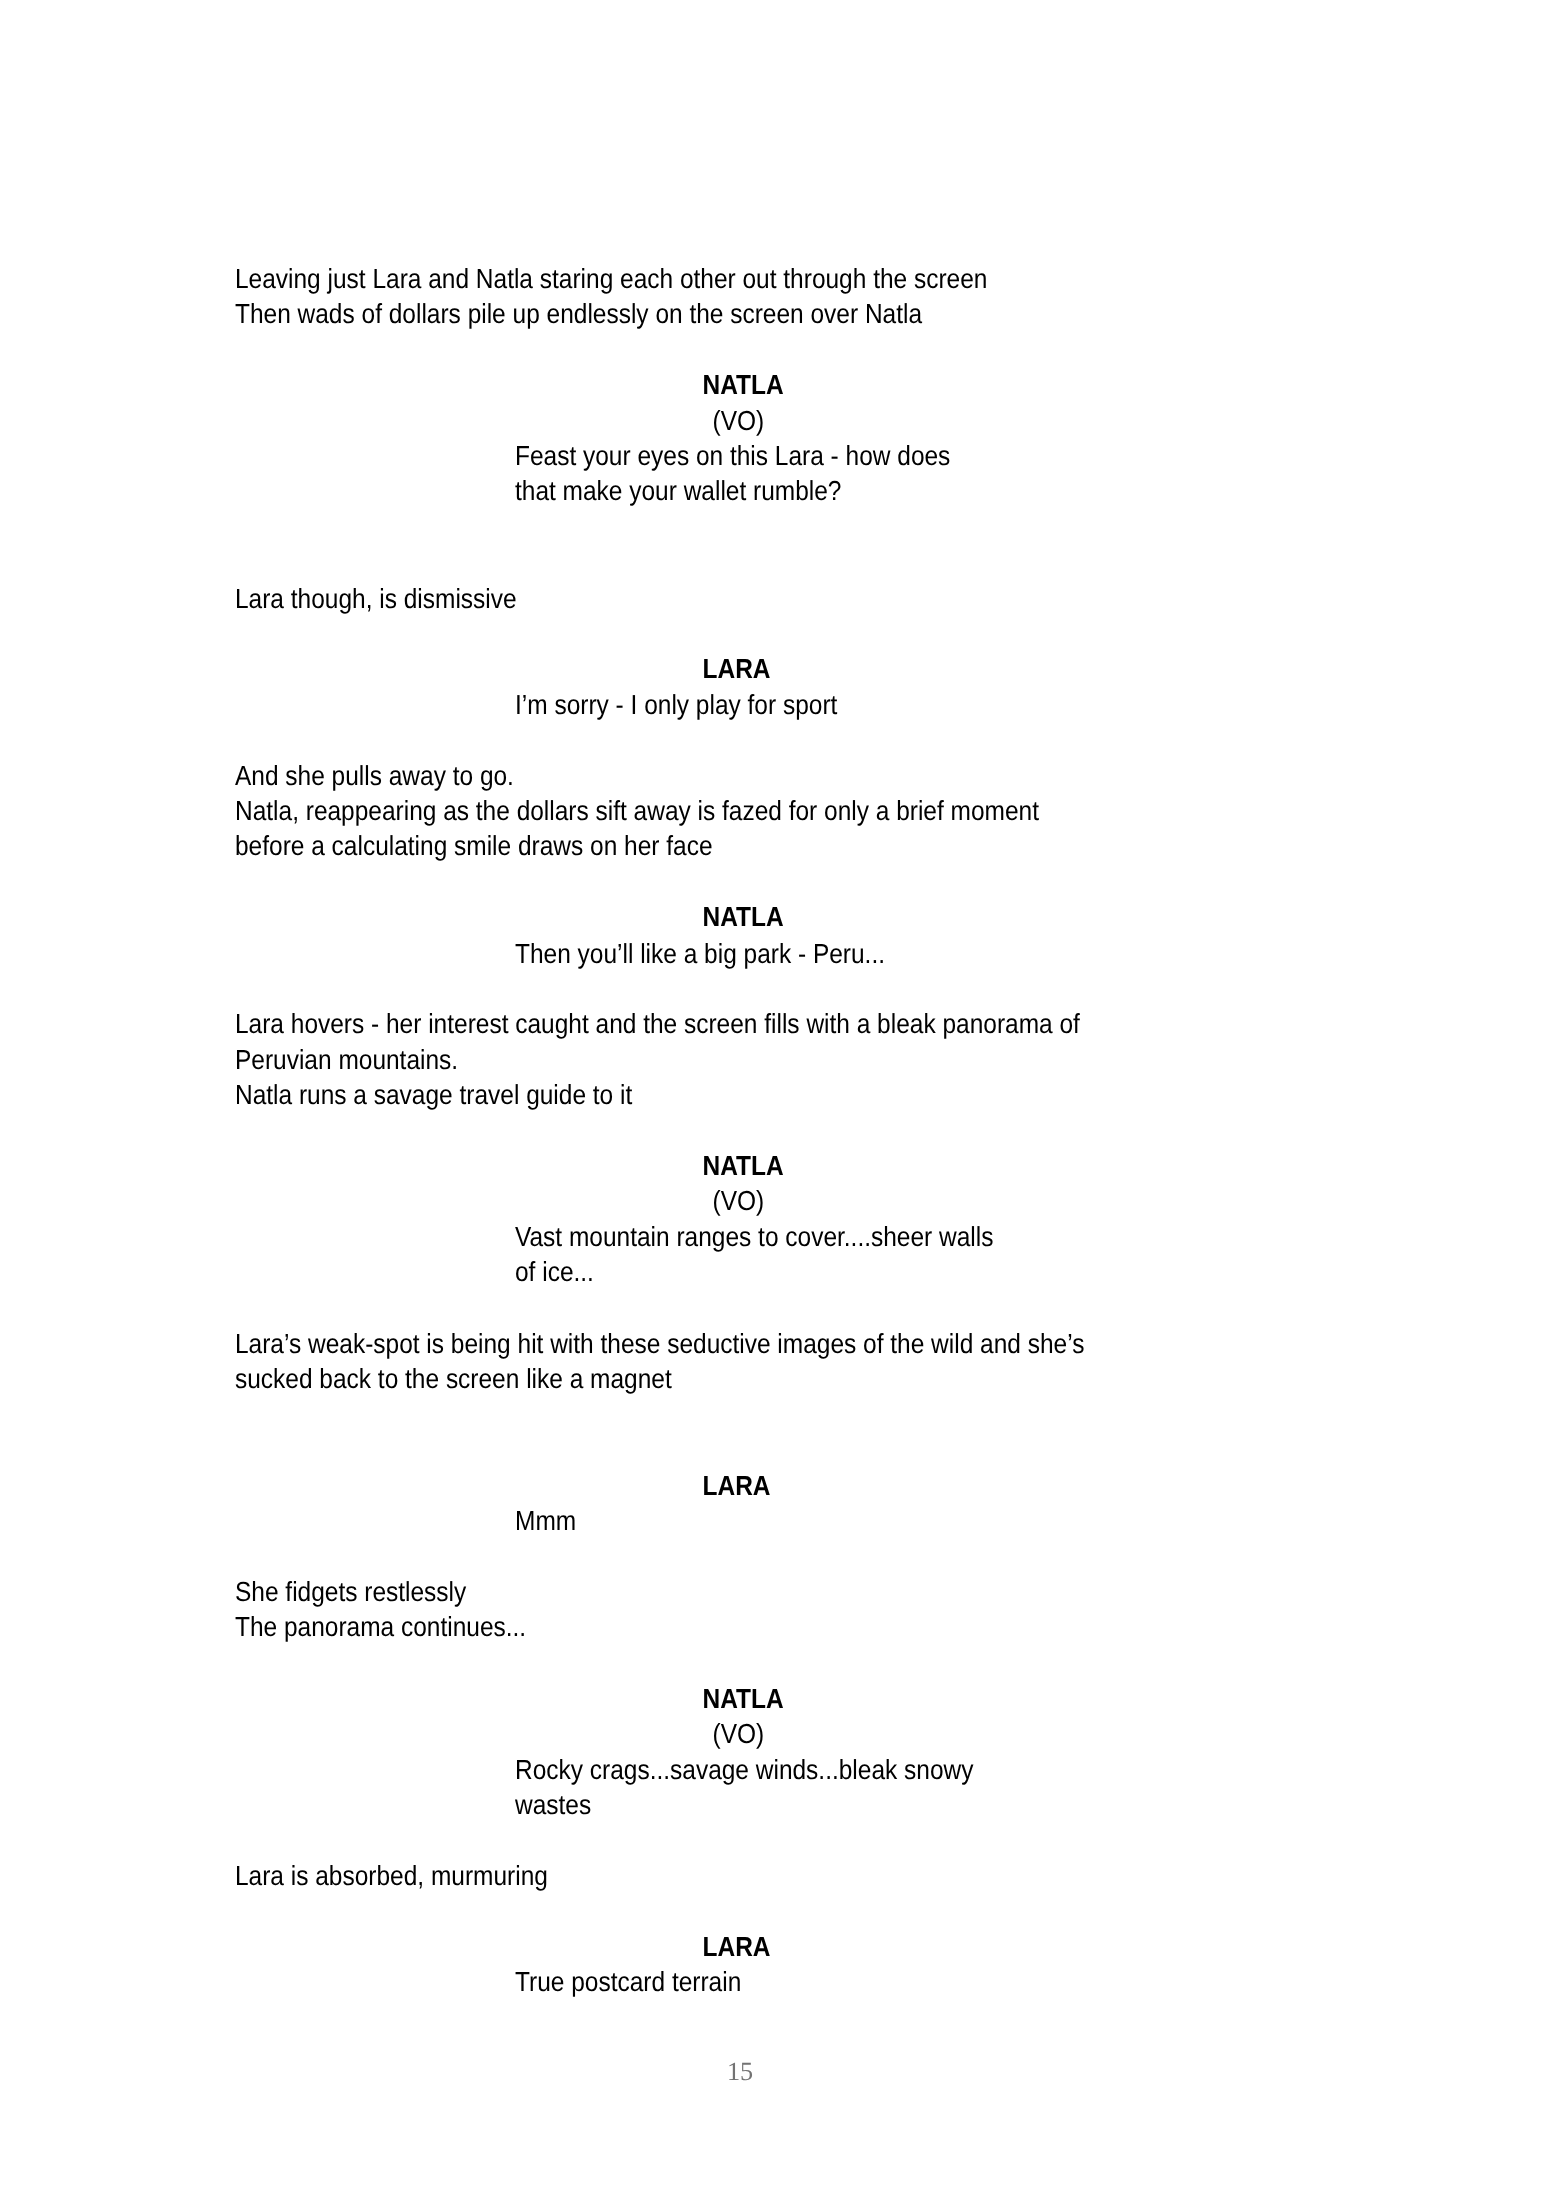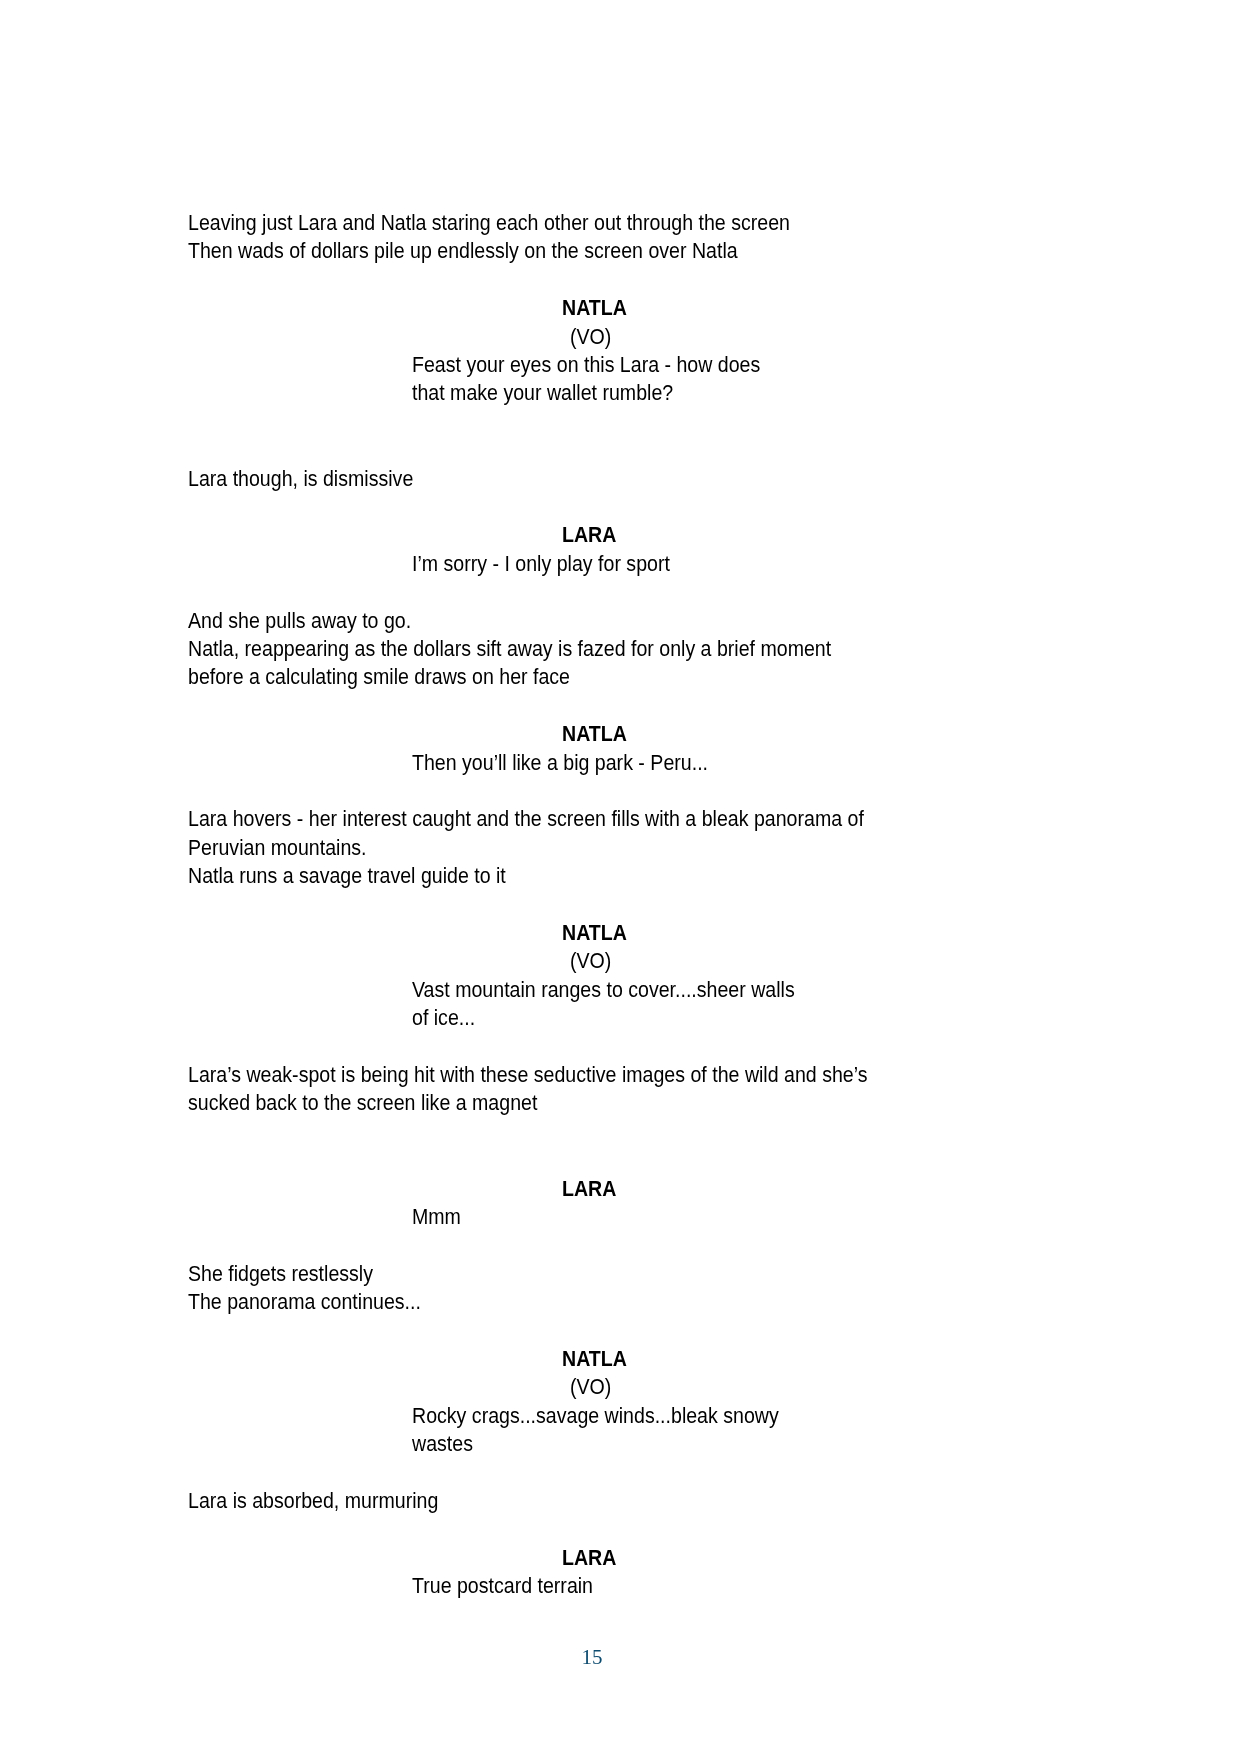--- a/index.html
+++ b/index.html
@@ -35,21 +35,21 @@
   }
   .pagenum {
     position: absolute;
     top: 1644px;
     left: 556px;
     width: 72px;
     text-align: center;
     font-family: "Liberation Serif", "DejaVu Serif", serif;
     font-size: 21px;
     line-height: 26px;
-    color: #0c4a6e;
+    color: #737373;
   }
 </style>
 </head>
 <body style="background: rgb(255, 255, 255); color: rgb(0, 0, 0);">
 
 <div class="page">
   <div class="pagenum">15</div>
 <div class="line" style="top: 209px; left: 188px;">Leaving just Lara and Natla staring each other out through the screen</div>
     <div class="line" style="top: 237.4px; left: 188px;">Then wads of dollars pile up endlessly on the screen over Natla</div>
     <div class="line cue" style="top: 294.2px; left: 562px;">NATLA</div>

